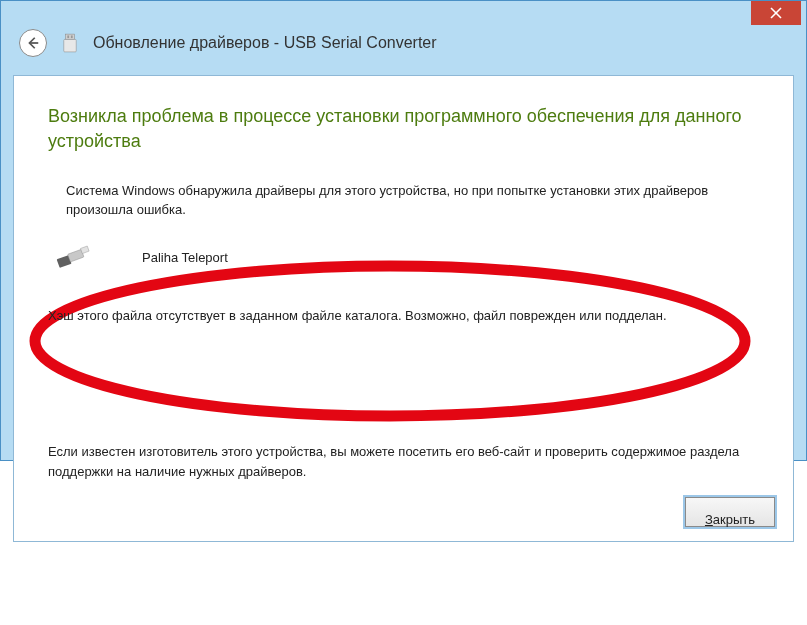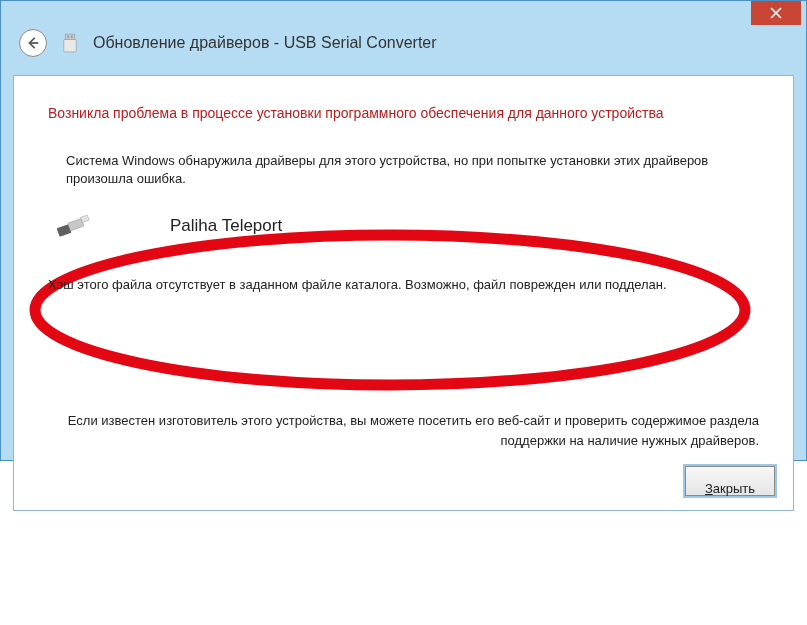--- a/index.html
+++ b/index.html
@@ -70,22 +70,22 @@
     }
     .content-panel {
       background: #fff;
       border: 1px solid #8fb8d6;
       margin: 0 12px 12px 12px;
       flex: 1;
       padding: 28px 34px 60px 34px;
       position: relative;
     }
     .problem-heading {
-      color: #b91c1c;
-      font-size: 14px;
+      color: #4d7c0f;
+      font-size: 18px;
       font-weight: 400;
       line-height: 1.4;
       margin-bottom: 28px;
     }
     .desc-text {
       font-size: 13px;
       color: #222;
       line-height: 1.45;
       margin-bottom: 24px;
       margin-left: 18px;
@@ -95,23 +95,22 @@
       align-items: center;
       gap: 50px;
       margin-bottom: 36px;
       padding-left: 8px;
     }
     .device-icon {
       width: 36px;
       height: 26px;
     }
     .device-name {
-      font-size: 17px;
-      color: #222;
-      margin-left: 28px;
+      font-size: 13px;
+      color: #222;
     }
     .error-wrap {
       position: relative;
       margin-bottom: 36px;
       min-height: 100px;
     }
     .error-text {
       font-size: 13px;
       color: #222;
       line-height: 1.5;
@@ -125,21 +124,20 @@
       top: -52px;
       width: 740px;
       height: 175px;
       z-index: 1;
       pointer-events: none;
     }
     .hint-text {
       font-size: 13px;
       color: #222;
       line-height: 1.5;
-      text-align: right;
     }
     .footer-btn {
       position: absolute;
       right: 18px;
       bottom: 14px;
       min-width: 90px;
       height: 26px;
       background: linear-gradient(#f7f7f7, #e5e5e5);
       border: 1px solid #8a8a8a;
       box-shadow: 0 0 0 2px #9cc7e8;

